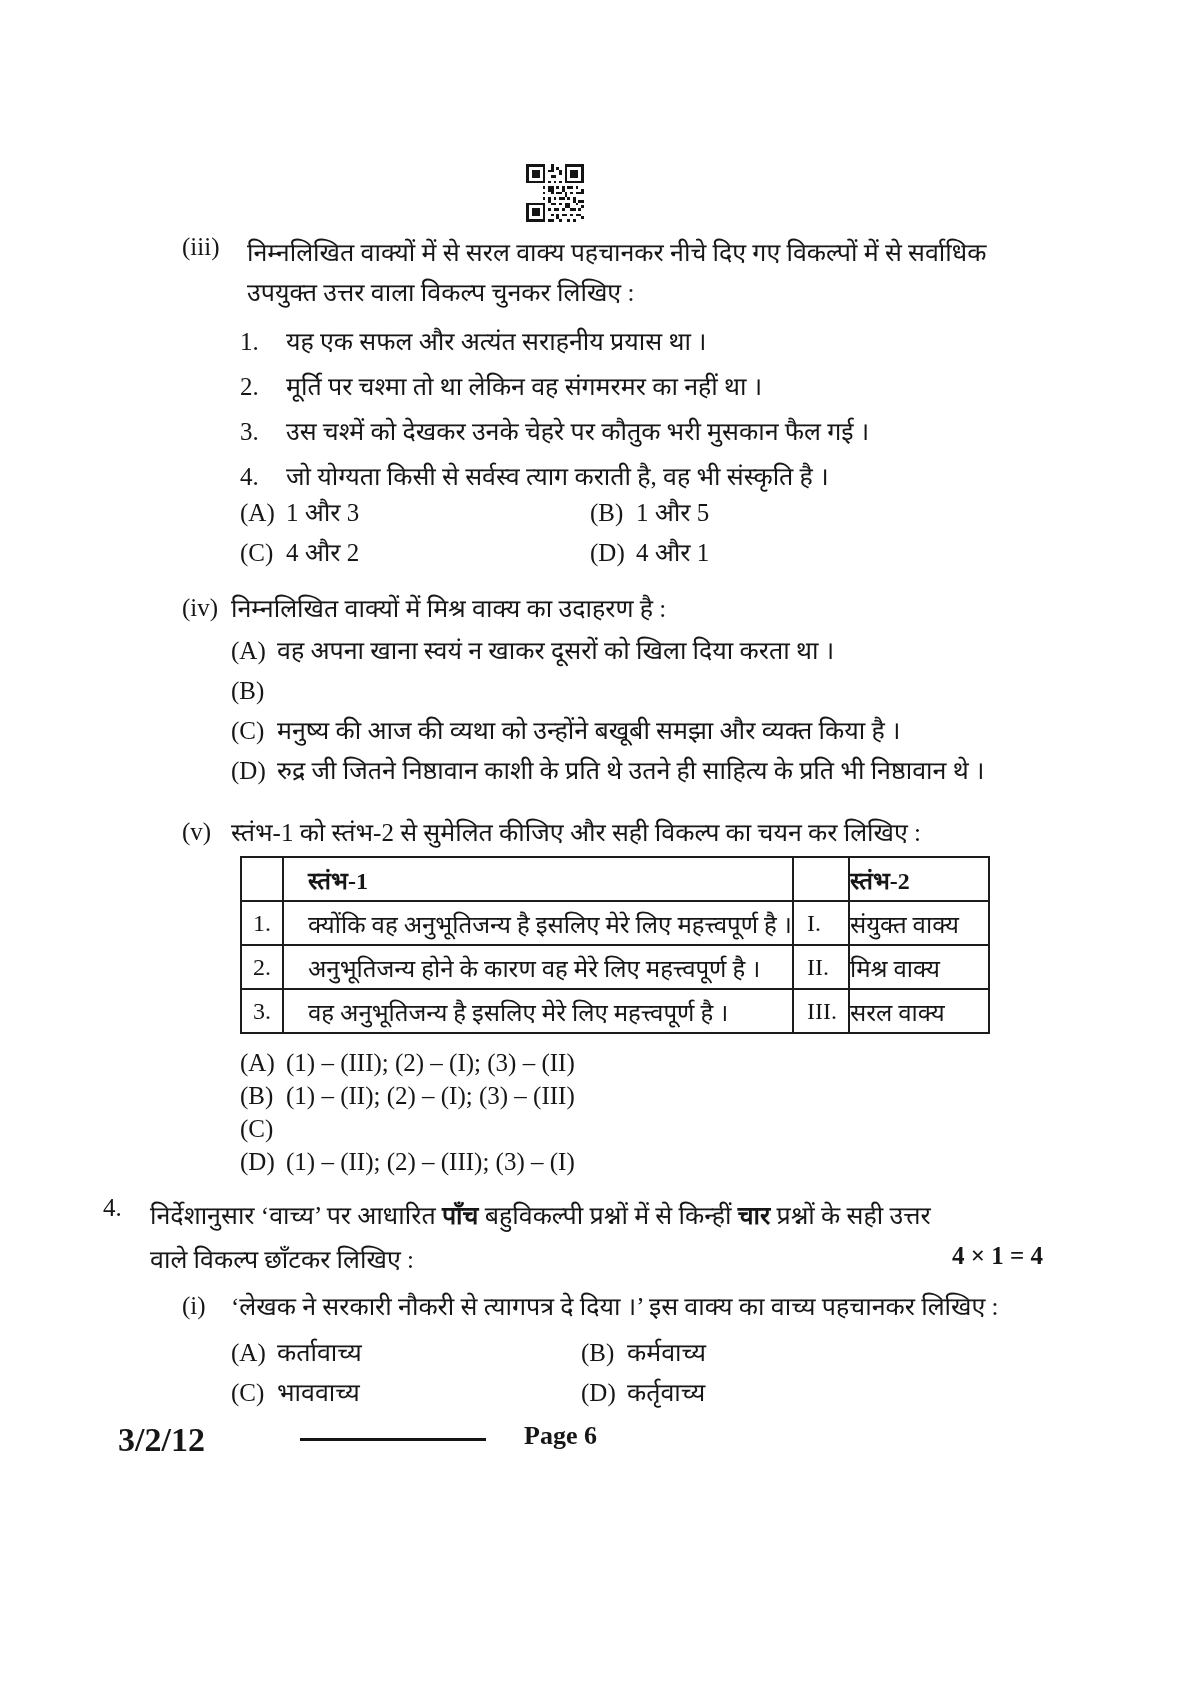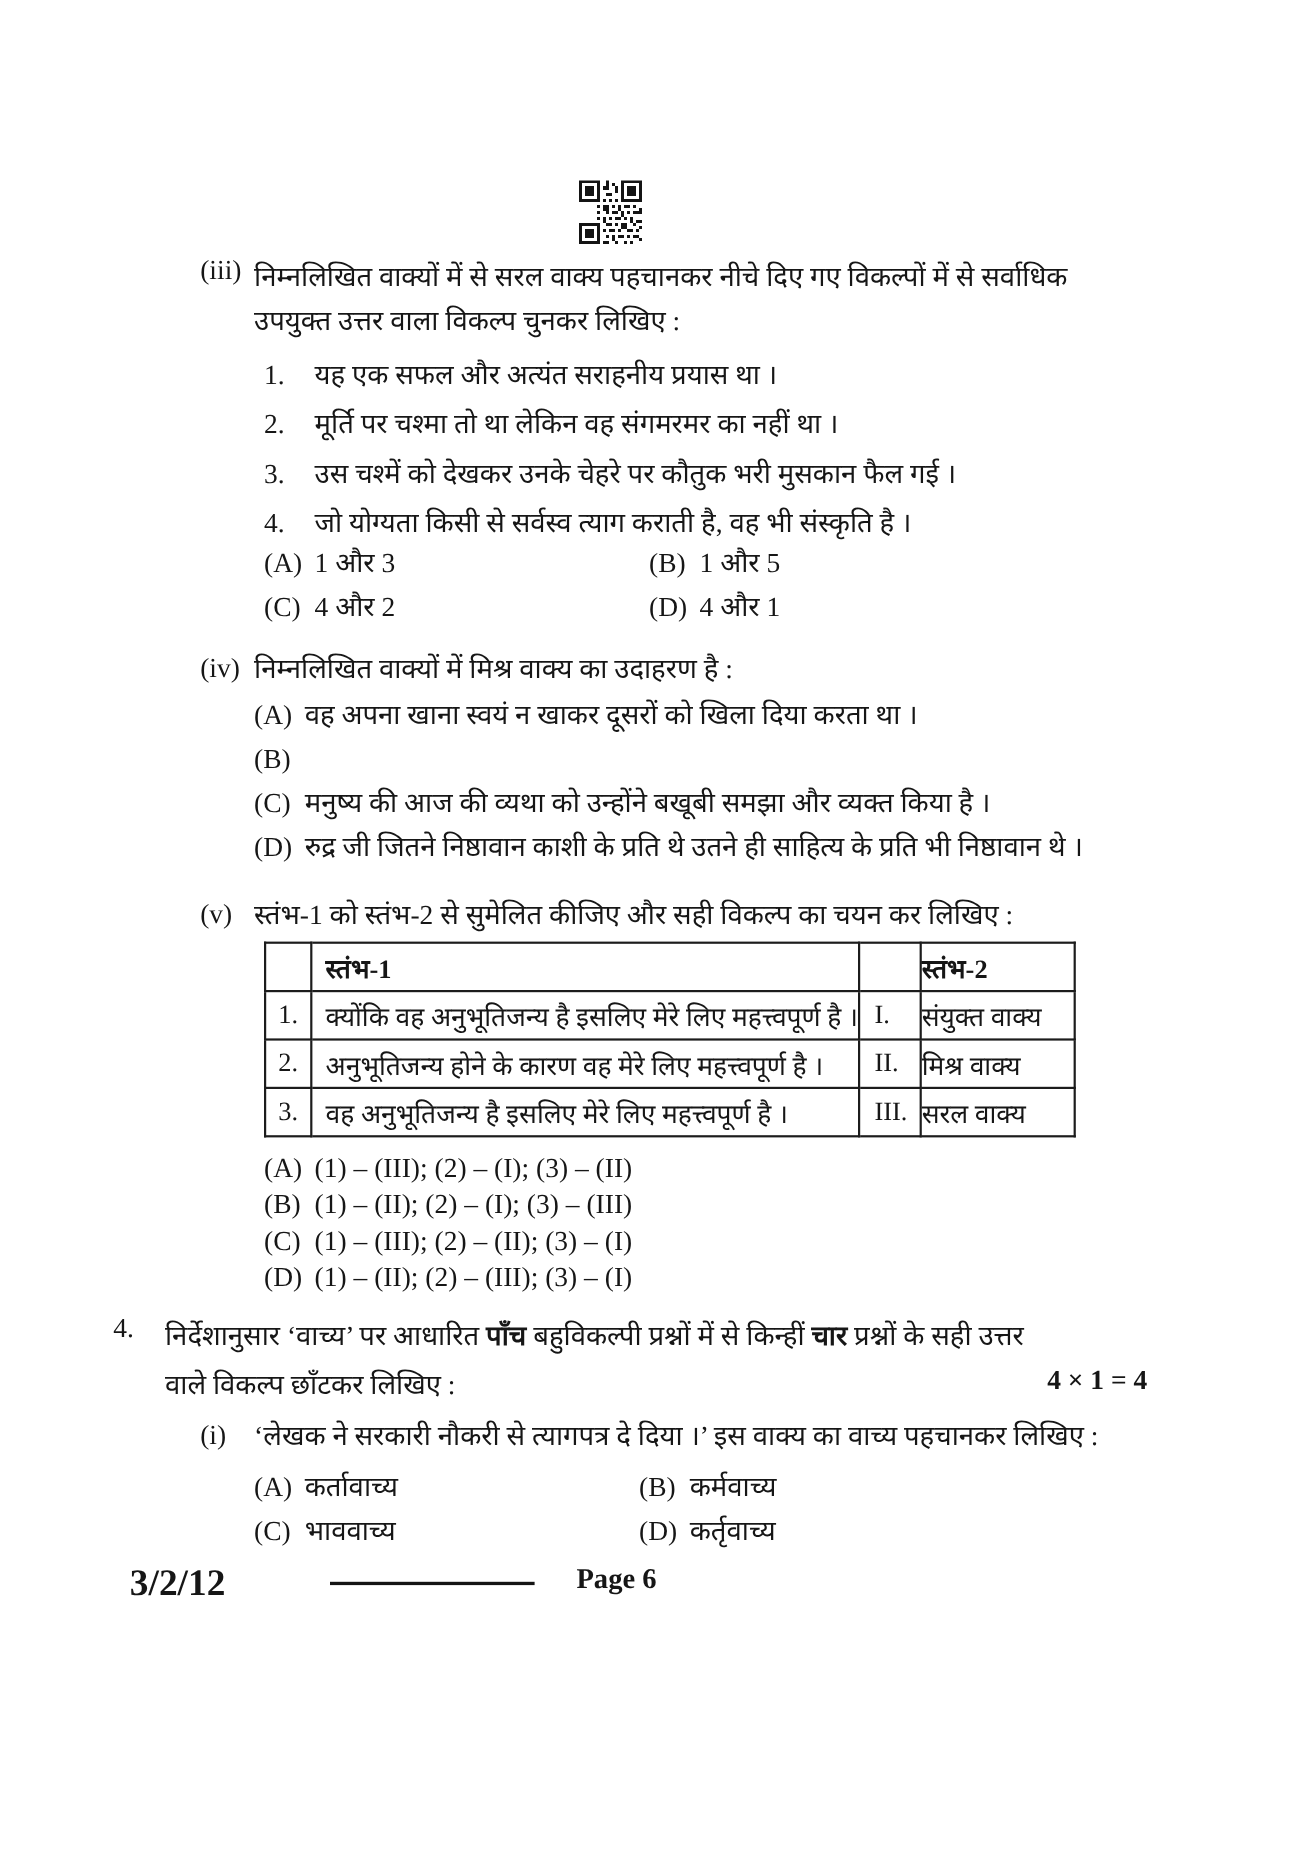--- a/index.html
+++ b/index.html
@@ -23,35 +23,35 @@
   .stmt { display:flex; line-height:30px; margin-bottom:15px; white-space:nowrap; }
   .stmt .num { flex:0 0 46px; }
 
   .opt { display:flex; line-height:30px; white-space:nowrap; }
   .opt .ol { flex:0 0 46px; }
   .opt-grid { display:grid; grid-template-columns:350px auto; }
   .opt-grid .opt { margin-bottom:10px; }
   .opt-list .opt { margin-bottom:10px; }
   .opt-list-tight .opt { margin-bottom:3px; }
 
-  #qiii { top:233px; left:182px; width:870px; }
+  #qiii { top:233px; left:182px; width:870px;gap:16px; }
   #qiii-statements { top:327px; left:240px; width:800px; }
   #qiii-options { top:498px; left:240px; width:800px; }
   #qiv { top:594px; left:182px; width:880px; }
   #qiv .opt-list { margin-top:12px; }
   #qv { top:818px; left:182px; width:880px; }
 
   #qv-table { top:856px; left:240px; }
   table.match { border-collapse:collapse; table-layout:fixed; font-size:24px; }
   table.match td, table.match th {
     border:2px solid #1c1c1c; height:44px; vertical-align:middle;
     white-space:nowrap; font-weight:normal; padding:0;
   }
   table.match .c-num { width:42px; text-align:center; }
-  table.match .c-left { width:480px; text-align:left; padding-left:12px; }
+  table.match .c-left { width:480px; text-align:left; padding-left:24px; }
   table.match .c-rom { width:56px; text-align:left; padding-left:13px; }
   table.match .c-right { width:140px; text-align:left; padding-left:0; }
   table.match th { text-align:center; font-weight:bold; }
 
   #qv-options { top:1048px; left:240px; width:700px; }
 
   #q4 { top:1194px; left:103px; width:940px; }
   #q4 .sub-label { flex:0 0 47px; }
   #q4 .line { line-height:44px; }
   #q4 .marks { position:absolute; right:0; top:48px; font-weight:bold; white-space:nowrap; }
@@ -250,21 +250,20 @@
     <div class="opt">
       <span class="ol">(A)</span>
       <span>(1) – (III); (2) – (I); (3) – (II)</span>
     </div>
     <div class="opt">
       <span class="ol">(B)</span>
       <span>(1) – (II); (2) – (I); (3) – (III)</span>
     </div>
     <div class="opt">
       <span class="ol">(C)</span>
-      <span>(1) – (III); (2) – (II); (3) – (I)</span>
     </div>
     <div class="opt">
       <span class="ol">(D)</span>
       <span>(1) – (II); (2) – (III); (3) – (I)</span>
     </div>
   </div>
 
   <div class="abs sub" id="q4">
     <div class="sub-label">4.</div>
     <div class="sub-body">

